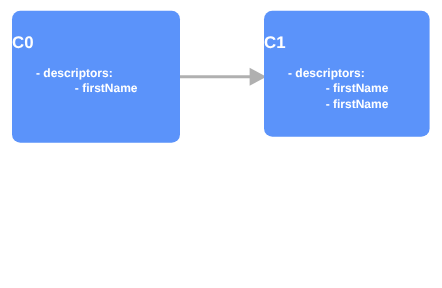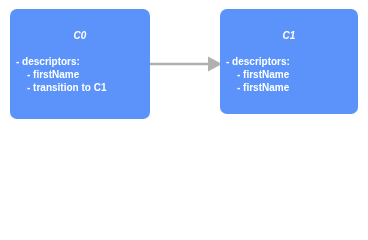--- a/index.html
+++ b/index.html
@@ -35,66 +35,64 @@
     left: 220px;
     top: 9px;
     width: 138px;
     height: 105px;
   }
   .node-title {
     position: absolute;
     left: 0;
     right: 0;
     top: 20px;
-    text-align: center;
     color: #ffffff;
-    font-size: 10px;
+    font-size: 14px;
     font-weight: bold;
     letter-spacing: 0.2px;
     line-height: 13px;
-    font-style: italic;
   }
   .node-body {
     position: absolute;
     left: 0;
     right: 0;
     top: 46px;
     color: #ffffff;
     font-size: 10px;
     font-weight: bold;
     line-height: 13px;
   }
   .attr-line {
     white-space: nowrap;
   }
   .attr-line.lvl0 {
-    padding-left: 6px;
+    padding-left: 20px;
   }
   .attr-line.lvl1 {
     padding-left: 17px;
+    text-align: center;
   }
   #edge-c0-c1 {
     position: absolute;
     left: 148px;
     top: 52px;
     width: 76px;
     height: 24px;
   }
 </style>
 </head>
 <body>
 
 <div id="diagram">
 
   <div class="node" id="node-c0">
     <div class="node-title">C0</div>
     <div class="node-body">
       <div class="attr-line lvl0">- descriptors:</div>
       <div class="attr-line lvl1">- firstName</div>
-      <div class="attr-line lvl1">- transition to C1</div>
     </div>
   </div>
 
   <svg id="edge-c0-c1" viewBox="0 0 76 24" width="76" height="24">
     <line x1="2" y1="12" x2="62" y2="12" stroke="#b0b0b0" stroke-width="2.4"></line>
     <polygon points="60,4.5 74,12 60,19.5" fill="#b0b0b0"></polygon>
   </svg>
 
   <div class="node" id="node-c1">
     <div class="node-title">C1</div>

